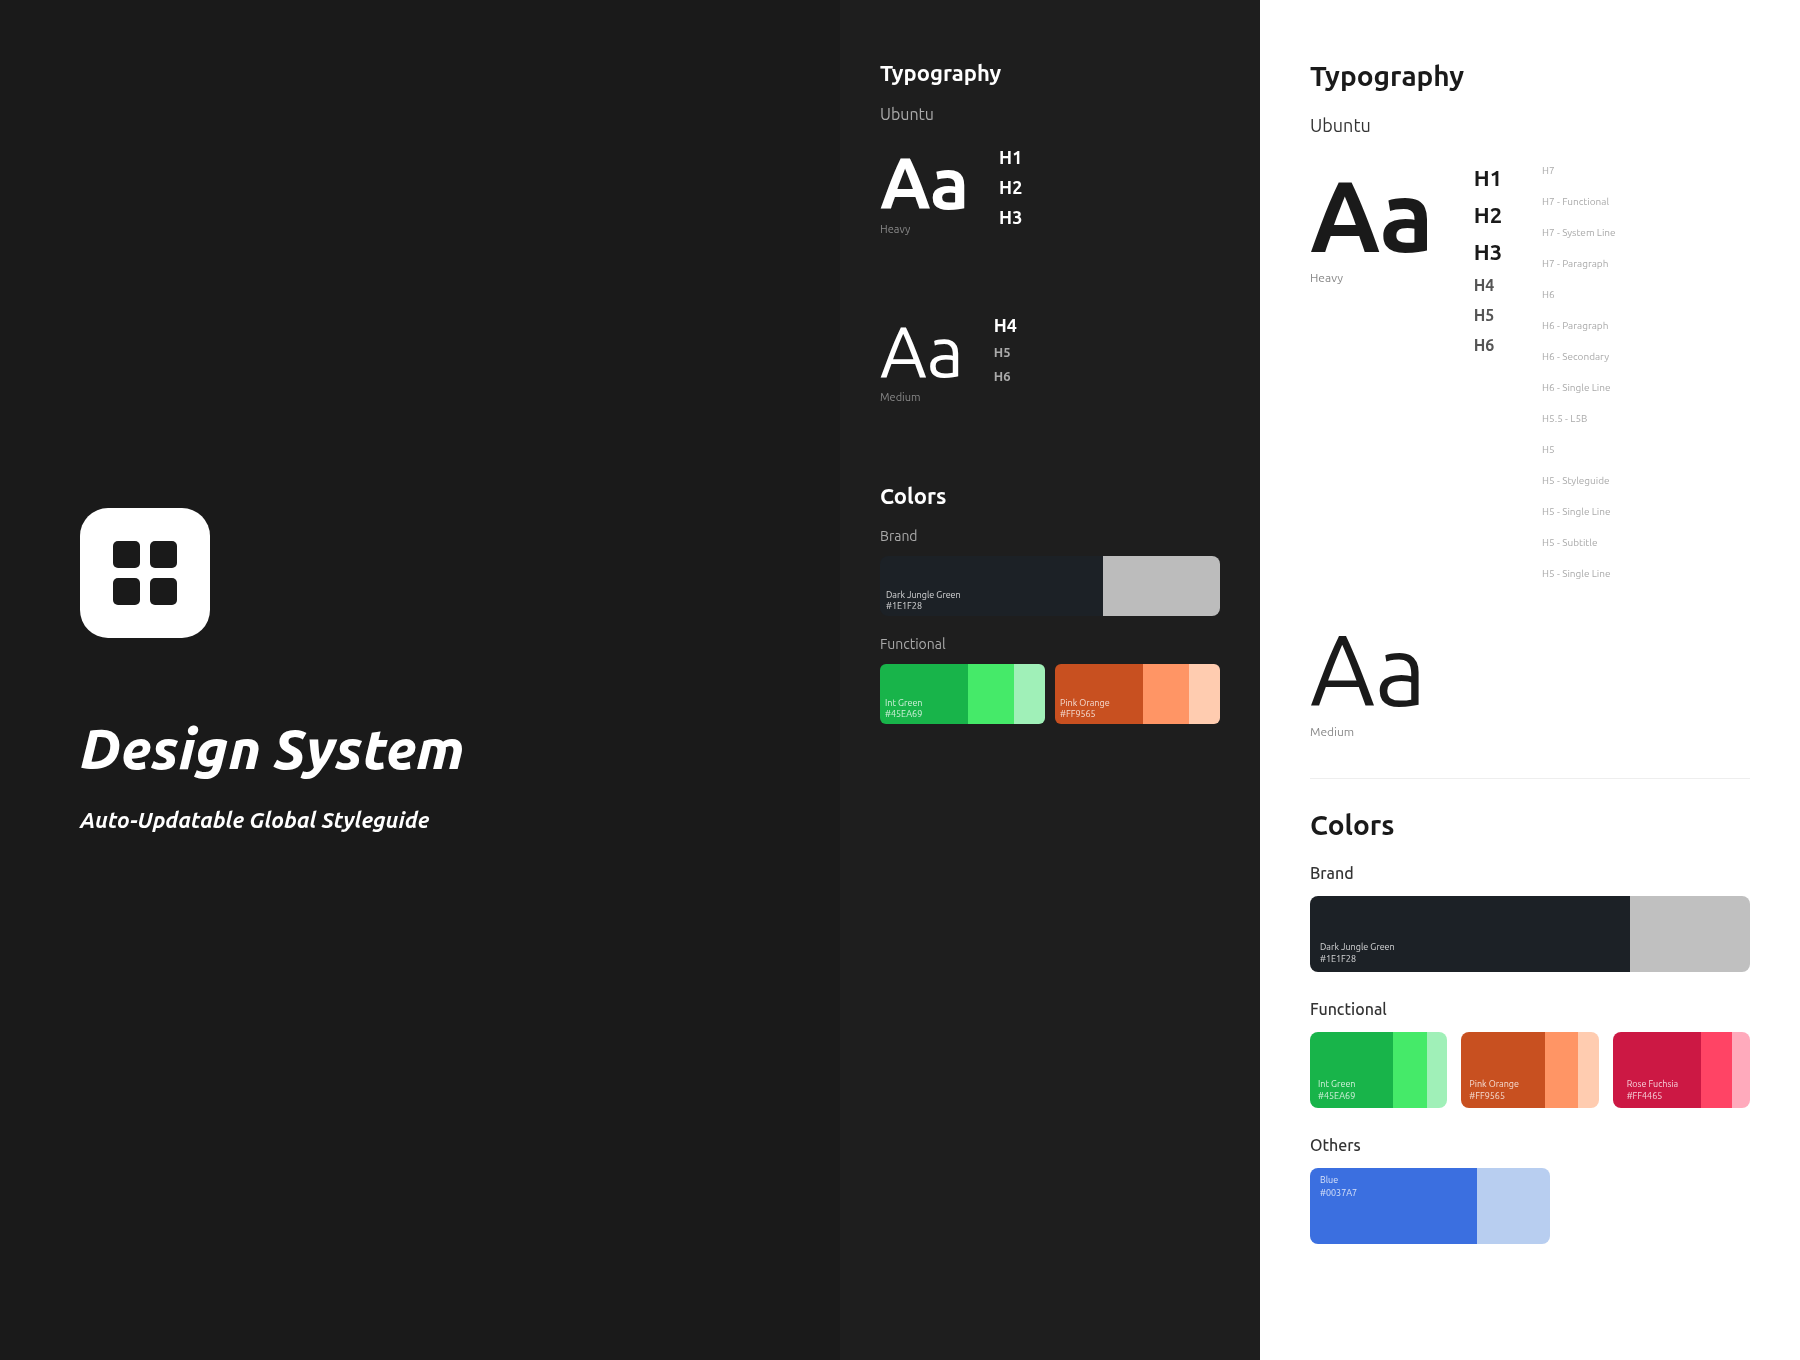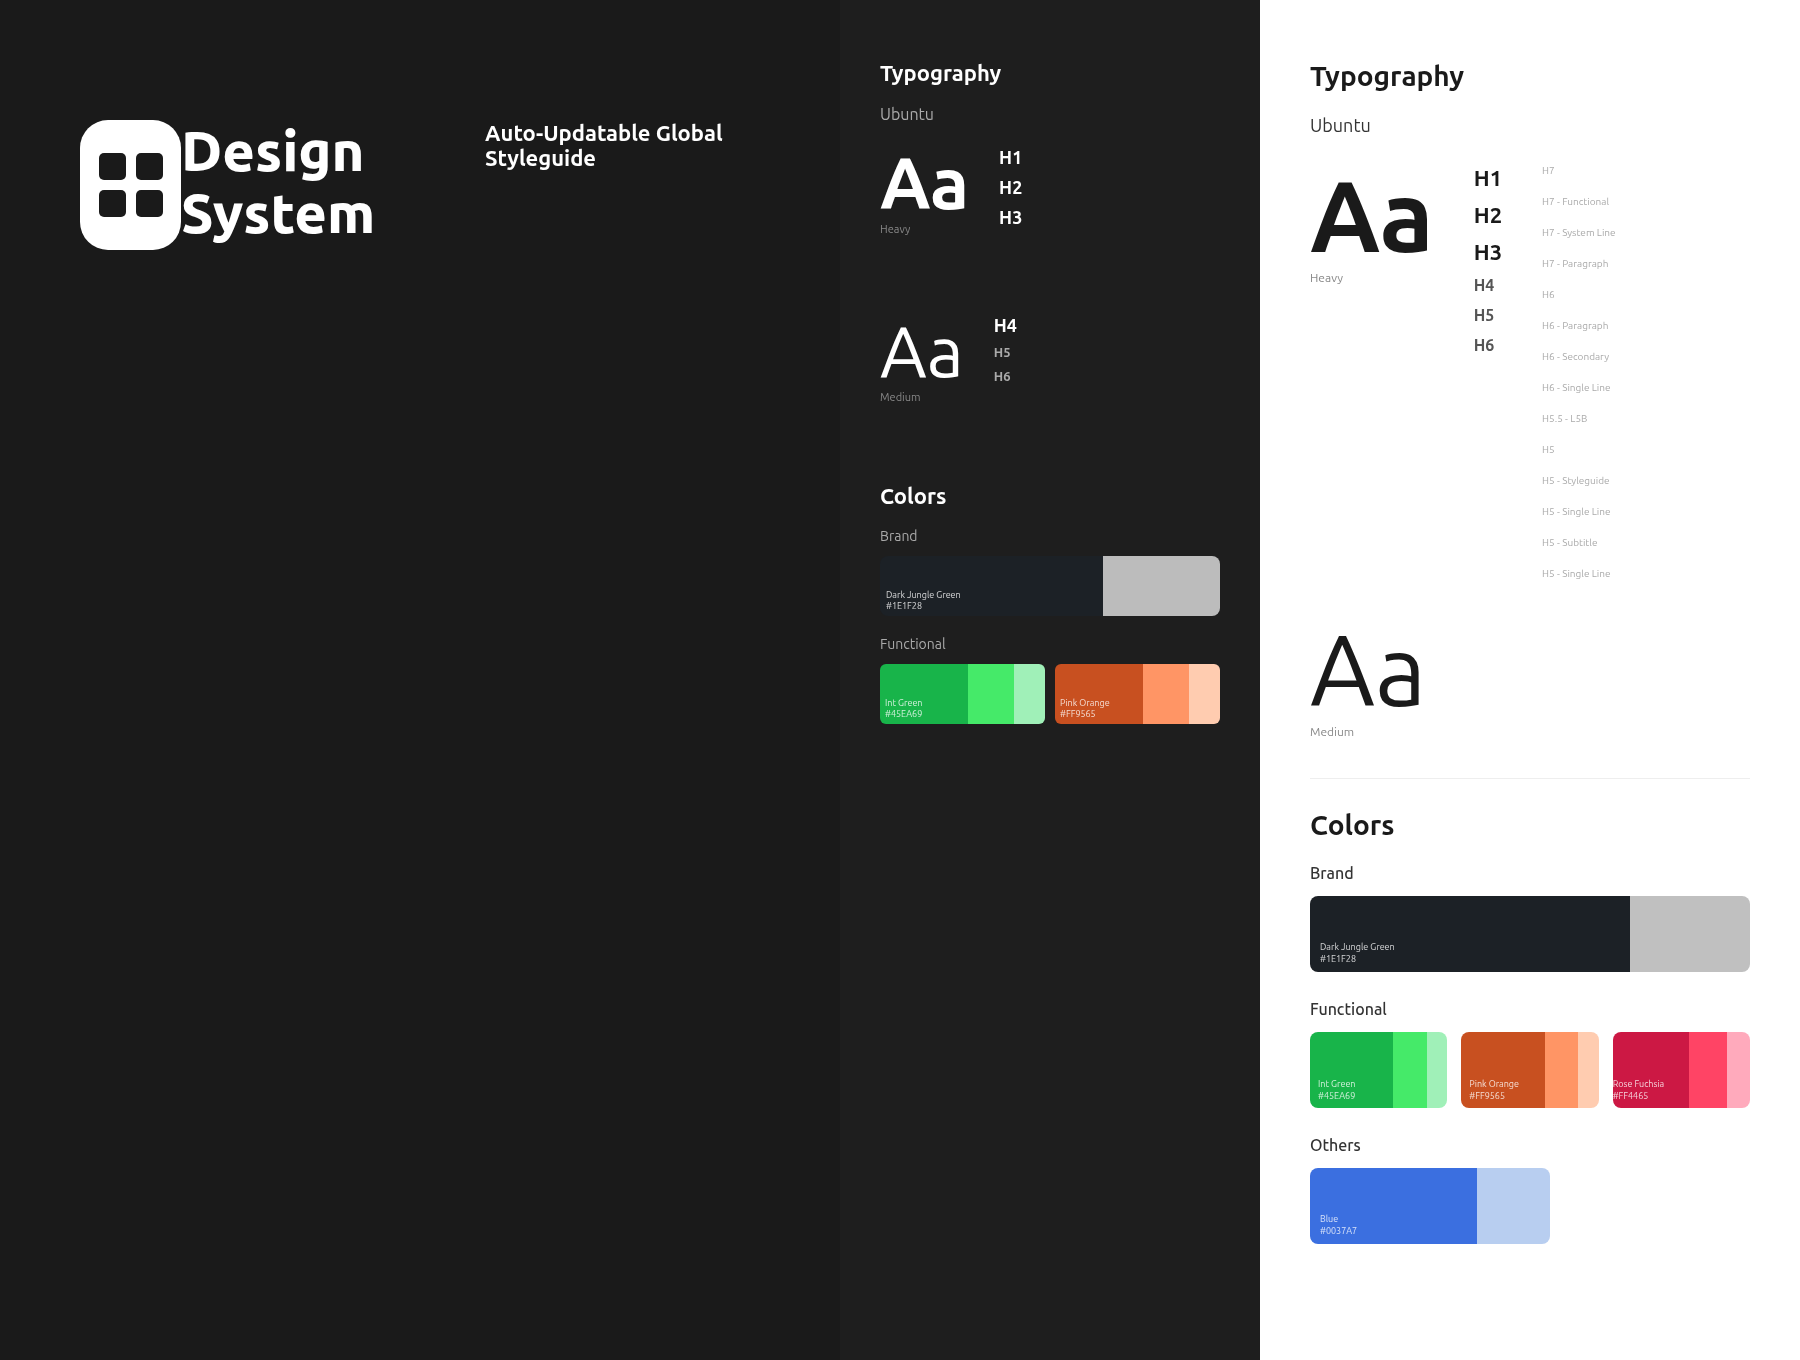--- a/index.html
+++ b/index.html
@@ -36,25 +36,26 @@
     .right-panel {
       flex: 1;
       background: #ffffff;
       padding: 60px 50px;
       overflow-y: auto;
       color: #1a1a1a;
     }
 
     
     .left-content {
-      padding: 120px 80px;
-      display: flex;
-      flex-direction: row;
+      padding: 37px 80px;
+      display: flex;
+      flex-direction: column;
       justify-content: center;
       height: 100%;
+      font-style: italic;
     }
 
     .app-icon {
       width: 130px;
       height: 130px;
       background: #ffffff;
       border-radius: 28px;
       display: flex;
       align-items: center;
       justify-content: center;
@@ -344,21 +345,21 @@
       border-radius: 8px;
       overflow: hidden;
       display: flex;
       width: 240px;
     }
 
     .others-blue {
       flex: 2;
       background: #3b6fe0;
       display: flex;
-      align-items: flex-end;
+      align-items: flex-start;
       padding: 6px 10px;
     }
 
     .others-light-blue {
       flex: 1;
       background: #b8cef0;
     }
   </style>
 </head>
 <body>
@@ -512,21 +513,21 @@
 
         <div class="func-group">
           <div style="background:#c85020; flex:2; display:flex; align-items:flex-end; padding:5px 8px;">
             <div class="swatch-text-right">Pink Orange<br>#FF9565</div>
           </div>
           <div style="background:#ff9565; flex:1;"></div>
           <div style="background:#ffccb0; flex:0.6;"></div>
         </div>
 
         <div class="func-group">
-          <div style="background:#cc1844; flex:2; display:flex; align-items:flex-end; padding:5px 0;">
+          <div style="background:#cc1844; flex:2; display:flex; align-items:flex-end; padding:5px 14px;">
             <div class="swatch-text-right">Rose Fuchsia<br>#FF4465</div>
           </div>
           <div style="background:#ff4465; flex:1;"></div>
           <div style="background:#ffaabc; flex:0.6;"></div>
         </div>
       </div>
     </div>
 
     <div class="others-section-right">
       <div class="sub-section-label">Others</div>

